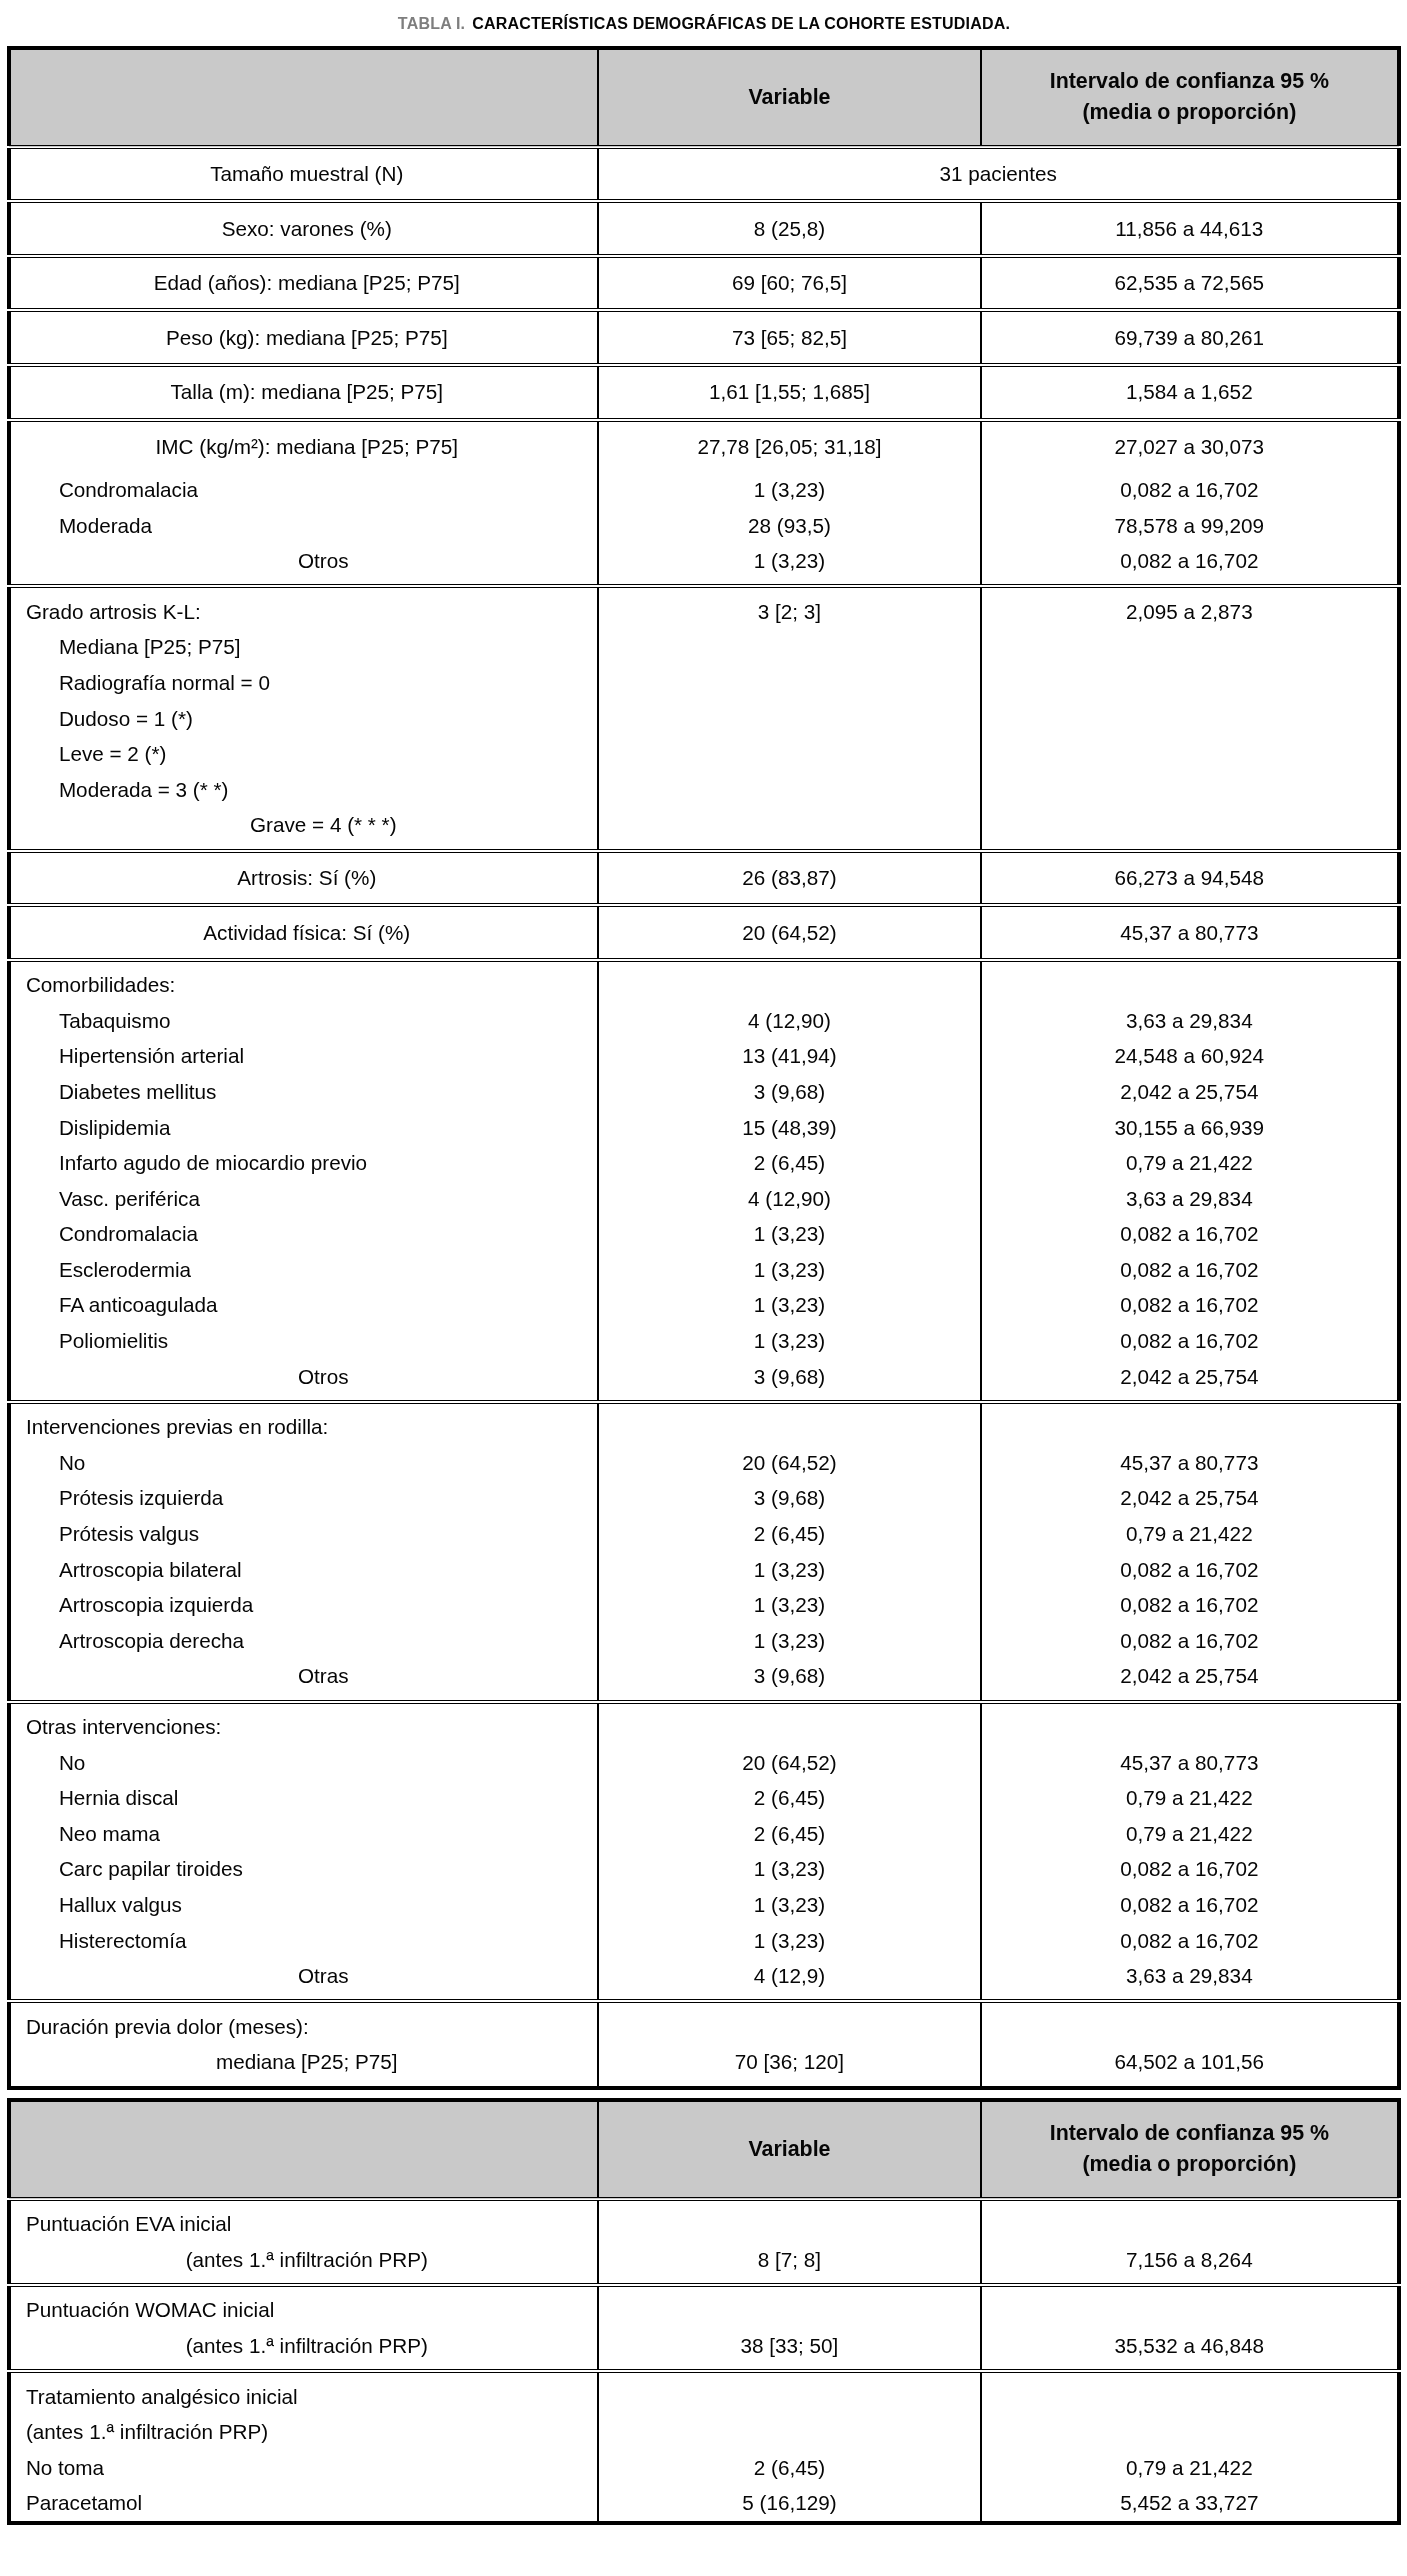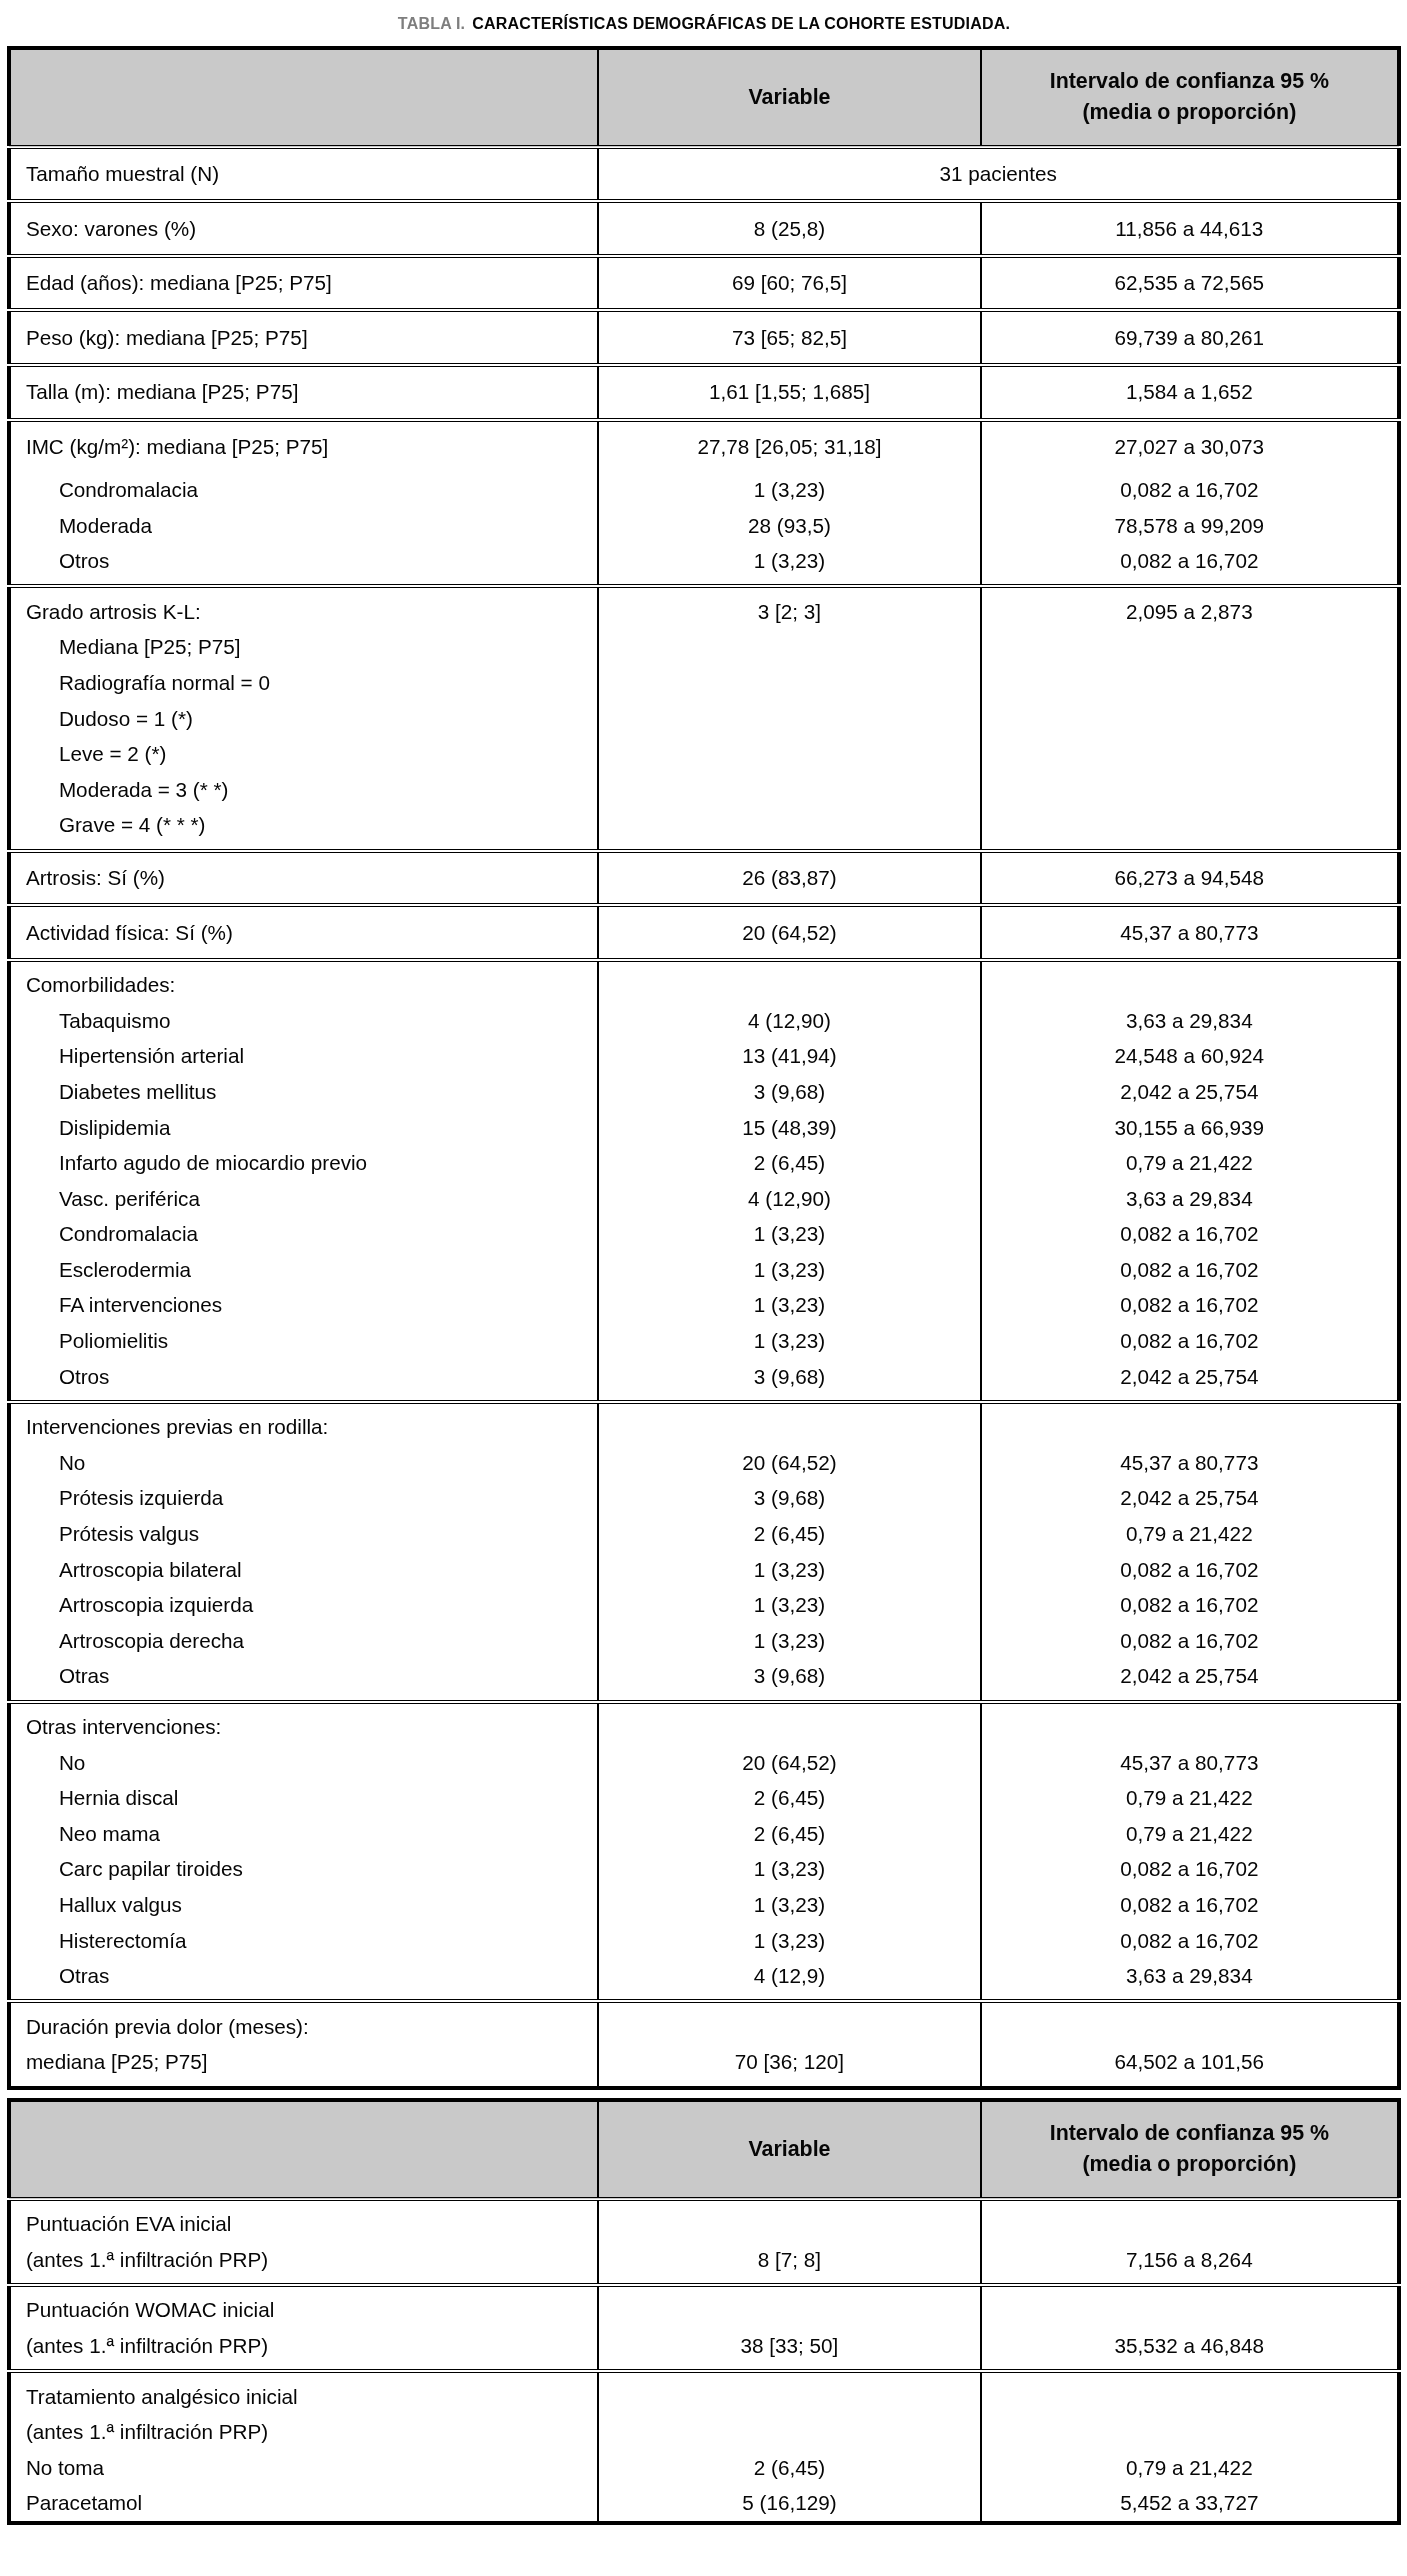--- a/index.html
+++ b/index.html
@@ -53,21 +53,21 @@
     vertical-align:top;
     padding:2.8px 9.7px;
     border-left:2.1px solid var(--border);
     overflow:hidden;
   }
   td:first-child{border-left:none;}
   td.lbl{text-align:left;padding-left:15px;}
   td.lbl.ind{padding-left:48px;}
   td.val, td.ci, td.span2{text-align:center;}
   tr.block-start td{border-top:4.8px double var(--border);padding-top:8.3px;}
-  tr.block-end td{padding-bottom:8.3px;}
+  tr.block-end td{padding-bottom:8.3px;text-align:center;}
   tr.single td{padding-top:10.3px;padding-bottom:10.3px;}
   thead tr th{border-top:none;}
   .hdr-line{display:block;}
 </style>
 </head>
 <body>
 
 <div class="page">
 
   <div class="title">
@@ -219,21 +219,21 @@
           <td class="lbl ind">Condromalacia</td>
           <td class="val">1 (3,23)</td>
           <td class="ci">0,082 a 16,702</td>
         </tr>
         <tr>
           <td class="lbl ind">Esclerodermia</td>
           <td class="val">1 (3,23)</td>
           <td class="ci">0,082 a 16,702</td>
         </tr>
         <tr>
-          <td class="lbl ind">FA intervenciones</td>
+          <td class="lbl ind">FA anticoagulada</td>
           <td class="val">1 (3,23)</td>
           <td class="ci">0,082 a 16,702</td>
         </tr>
         <tr>
           <td class="lbl ind">Poliomielitis</td>
           <td class="val">1 (3,23)</td>
           <td class="ci">0,082 a 16,702</td>
         </tr>
         <tr class="block-end">
           <td class="lbl ind">Otros</td>

